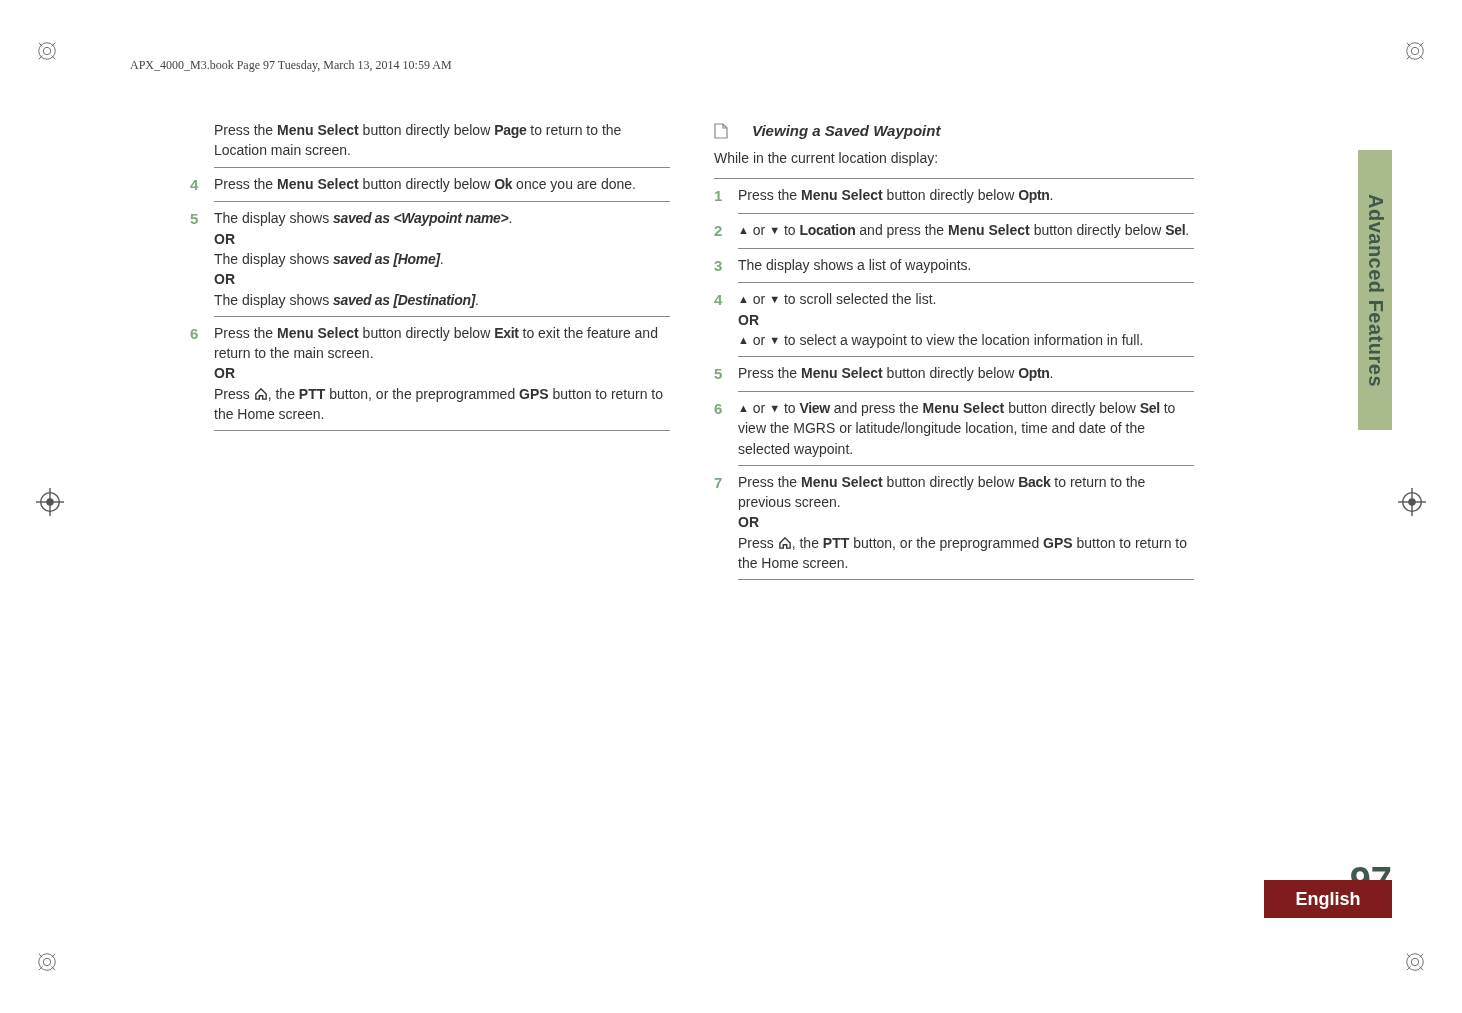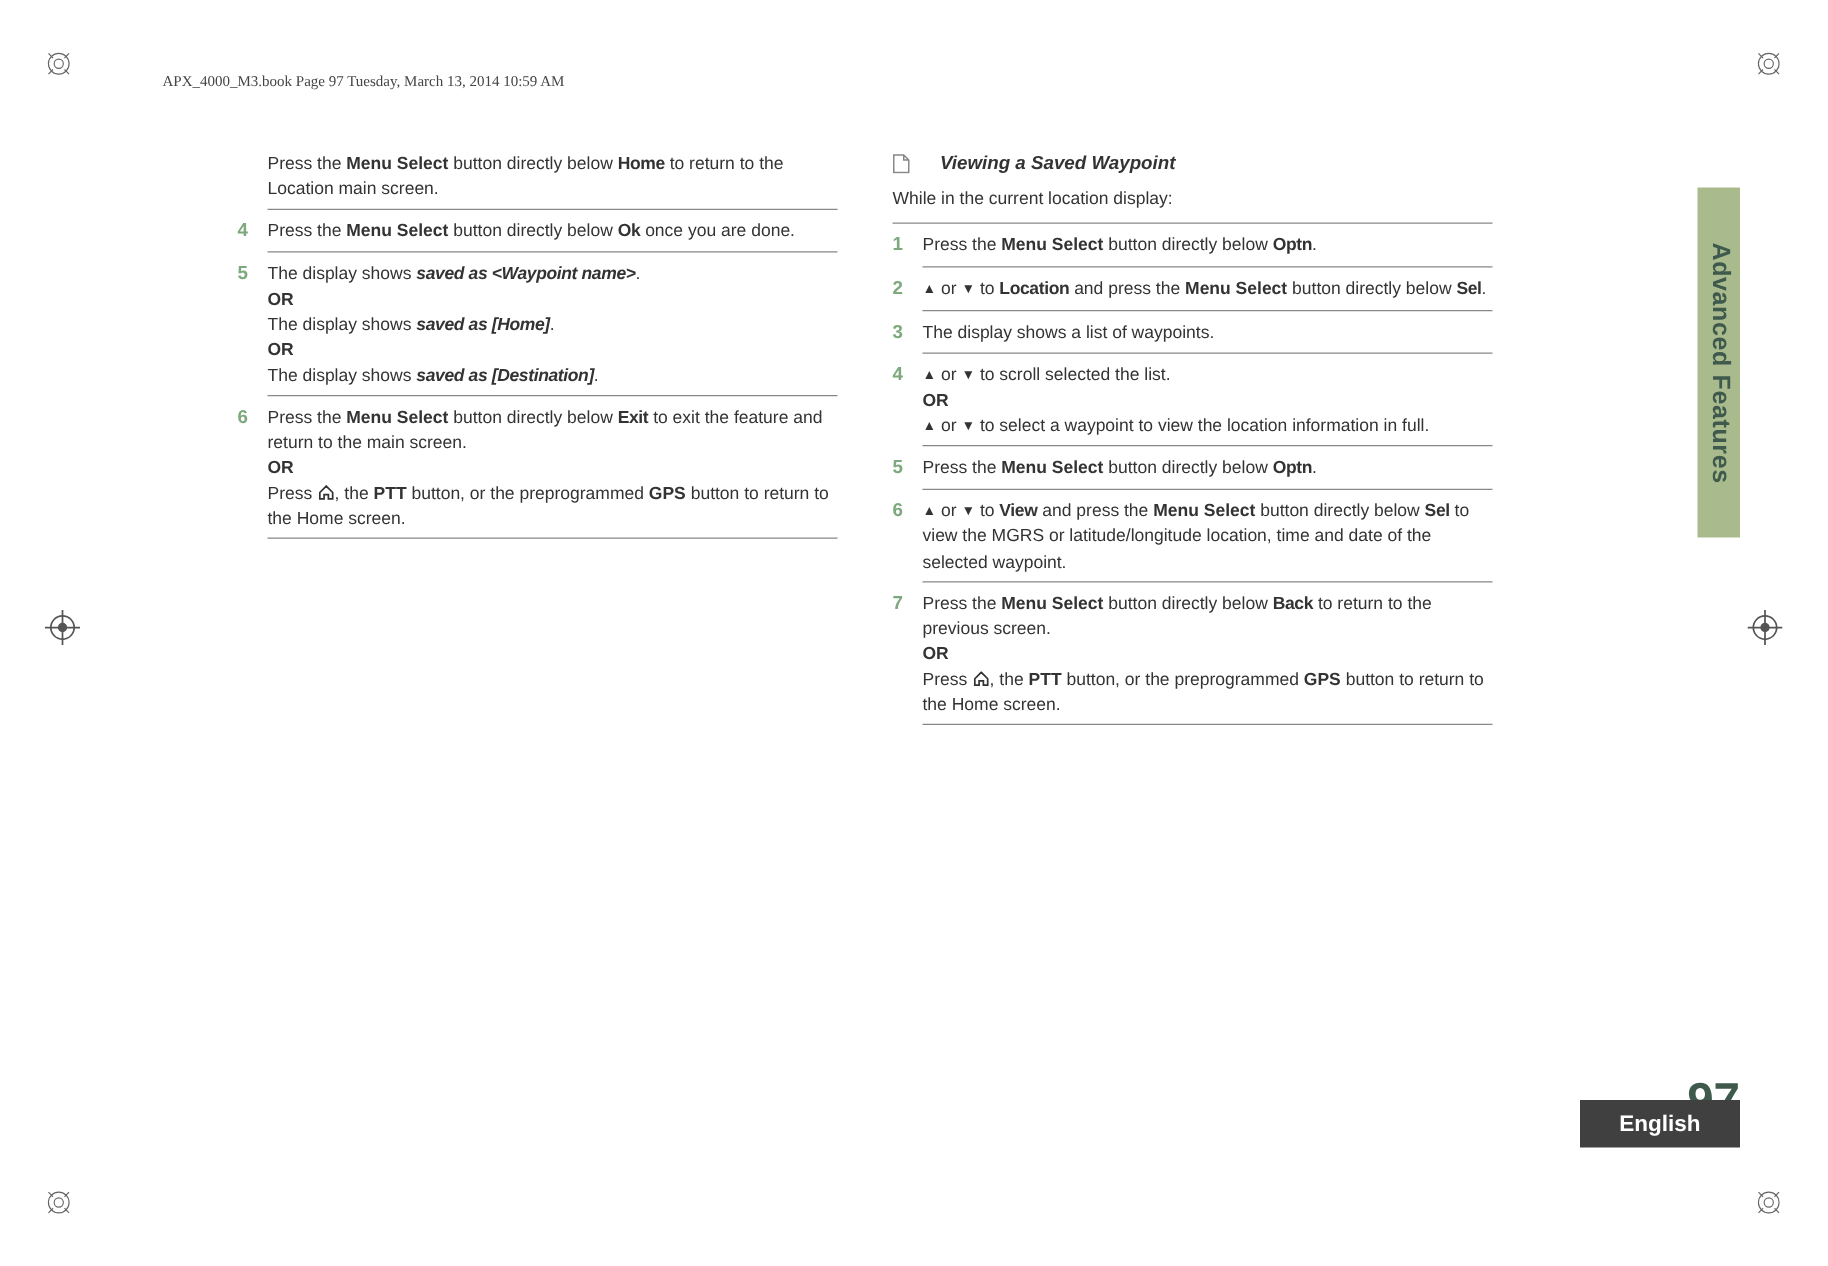--- a/index.html
+++ b/index.html
@@ -139,21 +139,21 @@
     font-weight: bold;
     font-size: 38px;
     color: #3f5a4d;
   }
   .lang-tab {
     position: absolute;
     right: -40px;
     top: 760px;
     width: 128px;
     height: 38px;
-    background: #404040;
+    background: #7f1d1d;
     display: flex;
     align-items: center;
     justify-content: center;
     font-weight: bold;
     font-size: 18px;
     color: #fff;
   }
 </style>
 </head>
 <body>
@@ -209,21 +209,21 @@
 
   <div class="side-tab">
     <div class="side-tab-text">Advanced Features</div>
   </div>
   <div class="page-num">97</div>
   <div class="lang-tab">English</div>
 
   <div class="columns">
 
     <div class="col">
-      <div class="indent">Press the <span class="bold">Menu Select</span> button directly below <span class="ui">Home</span> to return to the Location main screen.</div>
+      <div class="indent">Press the <span class="bold">Menu Select</span> button directly below <span class="ui">Page</span> to return to the Location main screen.</div>
       <hr class="hr">
 
       <div class="step">
         <div class="step-num">4</div>
         <div class="step-body">Press the <span class="bold">Menu Select</span> button directly below <span class="ui">Ok</span> once you are done.</div>
       </div>
       <hr class="hr">
 
       <div class="step">
         <div class="step-num">5</div>

